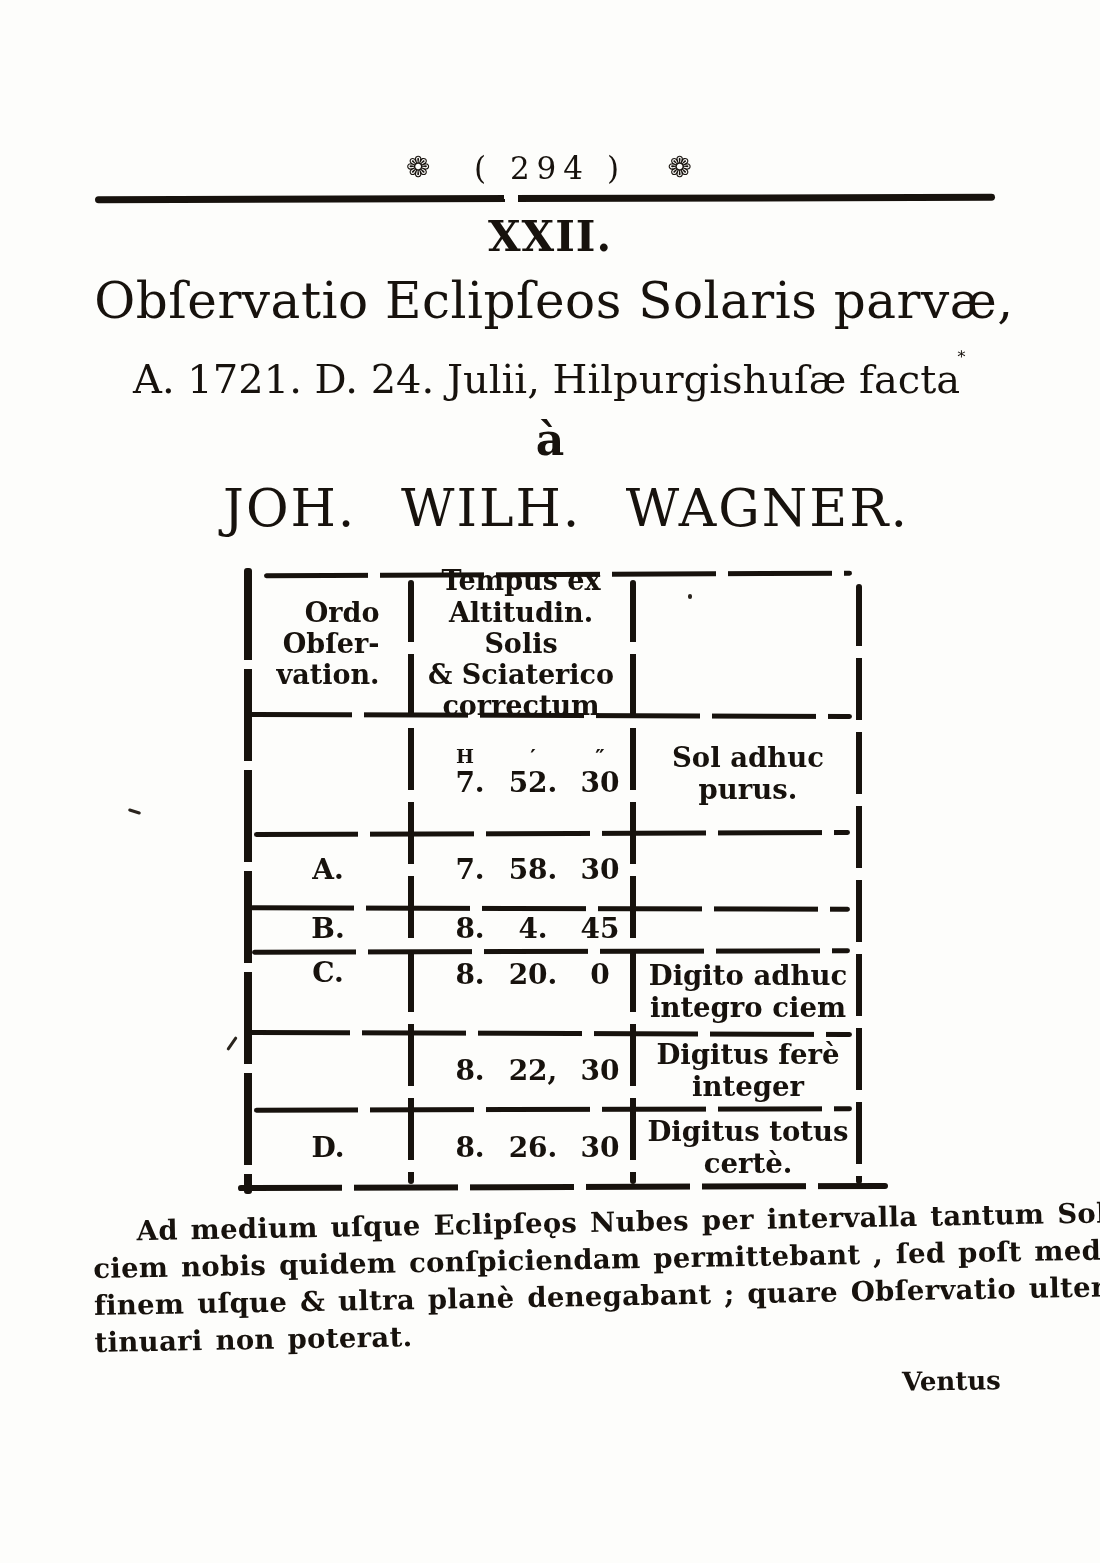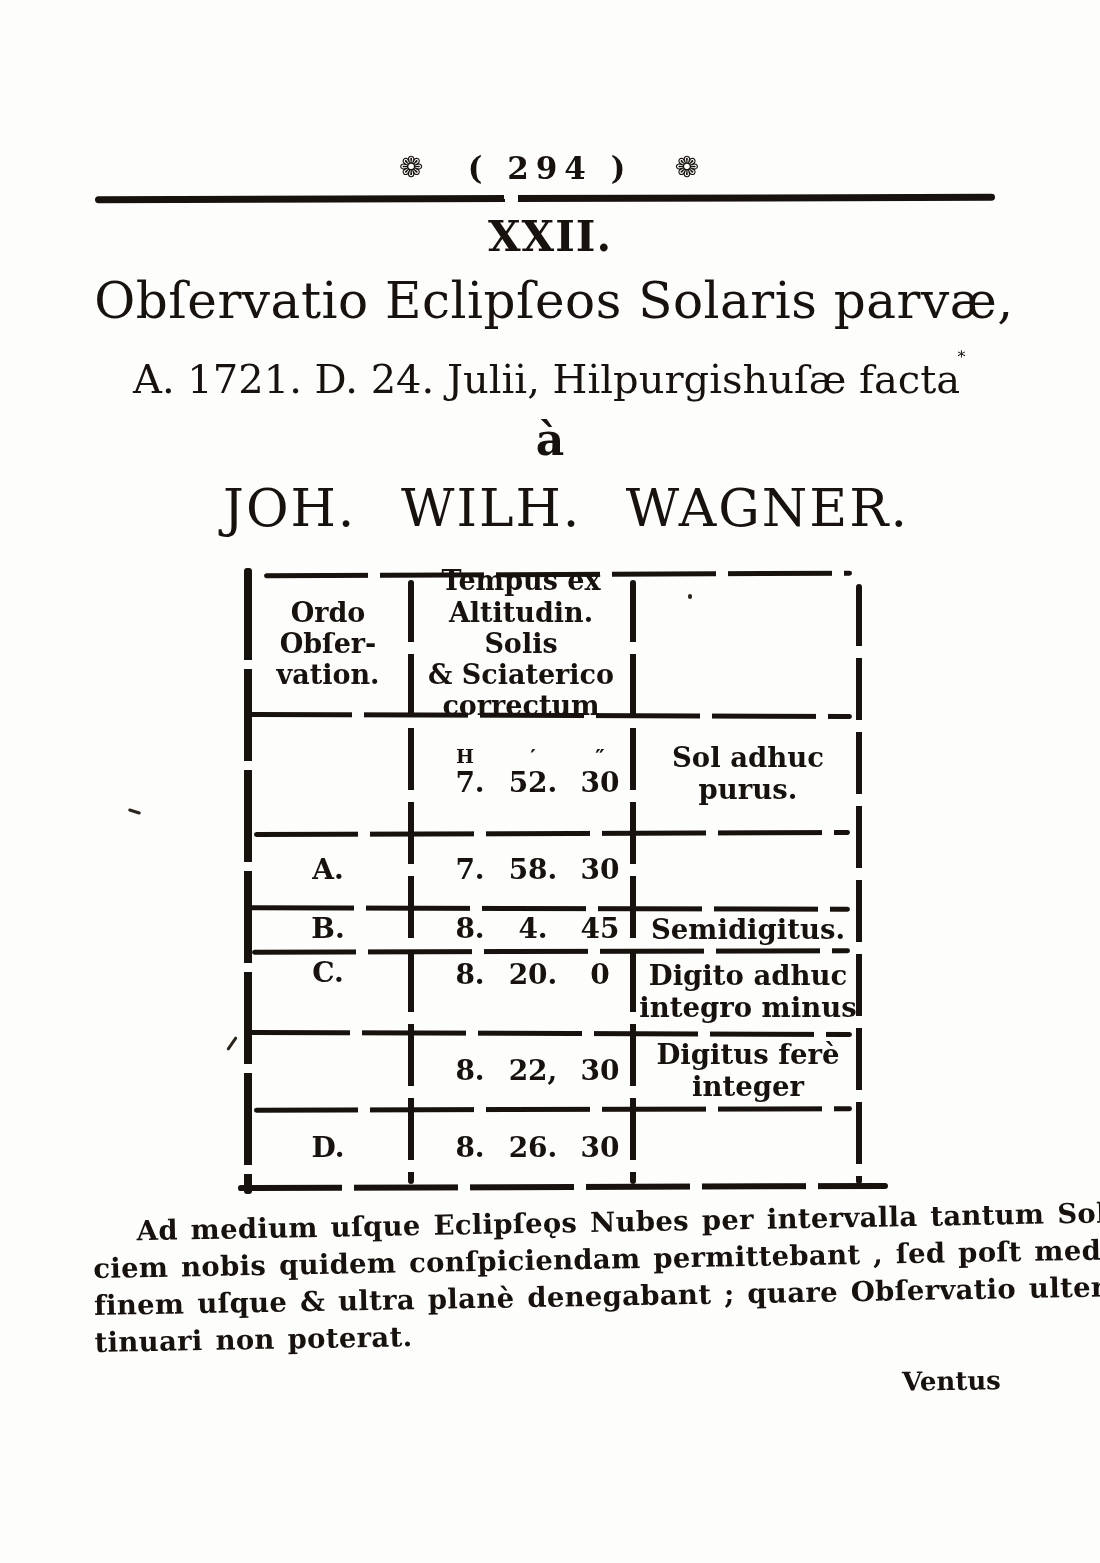--- a/index.html
+++ b/index.html
@@ -5,21 +5,21 @@
   :root { --ink:#17120d; --paper:#fdfdfb; }
   html,body { margin:0; padding:0; background:#e9e7e2; }
   .page {
     position:relative; width:1100px; height:1563px; margin:0 auto;
     background:var(--paper); color:var(--ink); overflow:hidden;
     font-family:"DejaVu Serif", serif;
   }
   .ctr { position:absolute; left:0; width:100%; text-align:center; }
 
   
-  .pagehead { top:150px; font-size:30px; font-weight:bold; letter-spacing:2px; }
+  .pagehead { top:150px; font-size:30px; font-weight:normal; letter-spacing:2px; }
   .orn { font-family:"DejaVu Sans", sans-serif; font-size:29px; position:relative; top:-2px; }
   .pageno { margin:0 30px; font-size:31px; letter-spacing:7px; }
   .headrule {
     position:absolute; top:195px; left:95px; width:900px; height:7px;
     background:linear-gradient(90deg, var(--ink) 0 45.5%, transparent 45.5% 47%, var(--ink) 47% 100%);
     border-radius:4px; transform:rotate(-0.15deg);
   }
 
   
   .secno  { top:212px; font-size:42px; font-weight:bold; letter-spacing:1px; }
@@ -32,21 +32,21 @@
   
   .obstable { position:absolute; left:246px; top:572px; width:640px; height:618px; font-weight:bold; }
   .hl { position:absolute; height:5px; border-radius:3px;
         background:repeating-linear-gradient(90deg, var(--ink) 0 104px, transparent 104px 116px); }
   .vl { position:absolute; width:6px; border-radius:3px;
         background:repeating-linear-gradient(180deg, var(--ink) 0 62px, transparent 62px 74px); }
   .vl.outer-left { width:8px; background:repeating-linear-gradient(180deg, var(--ink) 0 92px, transparent 92px 101px); }
   .trow { display:flex; }
   .cell { display:flex; align-items:center; justify-content:center; text-align:center;
           white-space:pre-line; line-height:1.16; }
-  .c1 { width:164px; } .c2 { width:222px; } .c3 { width:232px; }
+  .c1 { width:164px;text-align:right; } .c2 { width:222px; } .c3 { width:232px; }
   .thead .cell { font-size:27px; }
   .ordo { font-size:28px; }
   .timecell { flex-direction:column; justify-content:center; }
   .nums, .units { display:flex; width:100%; padding-left:32px; box-sizing:border-box; }
   .nums span  { display:inline-block; text-align:center; font-size:28px; }
   .units span { display:inline-block; text-align:center; font-size:21px; line-height:0.9; }
   .slot-h { width:56px; } .slot-m { width:70px; } .slot-s { width:64px; }
   .units .slot-h { text-align:left; padding-left:14px; box-sizing:border-box; font-size:19px; }
   .phase { font-size:27.5px; }
 
@@ -140,34 +140,33 @@
 
     <div class="trow" style="height:43px">
       <div class="cell c1 ordo">B.</div>
       <div class="cell c2 timecell">
         <div class="nums">
           <span class="slot-h">8.</span>
           <span class="slot-m">4.</span>
           <span class="slot-s">45</span>
         </div>
       </div>
-      <div class="cell c3 phase">Semidigitus.</div>
     </div>
 
     <div class="trow" style="height:82px">
       <div class="cell c1 ordo" style="align-items:flex-start; padding-top:6px;">C.</div>
       <div class="cell c2 timecell" style="justify-content:flex-start; padding-top:8px;">
         <div class="nums">
           <span class="slot-h">8.</span>
           <span class="slot-m">20.</span>
           <span class="slot-s">0</span>
         </div>
       </div>
       <div class="cell c3 phase">Digito adhuc
-integro minus</div>
+integro ciem</div>
     </div>
 
     <div class="trow" style="height:76px">
       <div class="cell c1 ordo"></div>
       <div class="cell c2 timecell">
         <div class="nums">
           <span class="slot-h">8.</span>
           <span class="slot-m">22,</span>
           <span class="slot-s">30</span>
         </div>
@@ -178,20 +177,22 @@
 
     <div class="trow" style="height:78px">
       <div class="cell c1 ordo">D.</div>
       <div class="cell c2 timecell">
         <div class="nums">
           <span class="slot-h">8.</span>
           <span class="slot-m">26.</span>
           <span class="slot-s">30</span>
         </div>
       </div>
+      <div class="cell c3 phase">Digitus totus
+certè.</div>
     </div>
   </div>
 
   <div class="para">
     <div class="pline indent">Ad medium uſque Eclipſeǫs Nubes per intervalla tantum Solis fa-</div>
     <div class="pline">ciem nobis quidem conſpiciendam permittebant , ſed poſt medium ad</div>
     <div class="pline">finem uſque &amp; ultra planè denegabant ;  quare Obſervatio ulterius con-</div>
     <div class="pline">tinuari non poterat.</div>
   </div>
 

